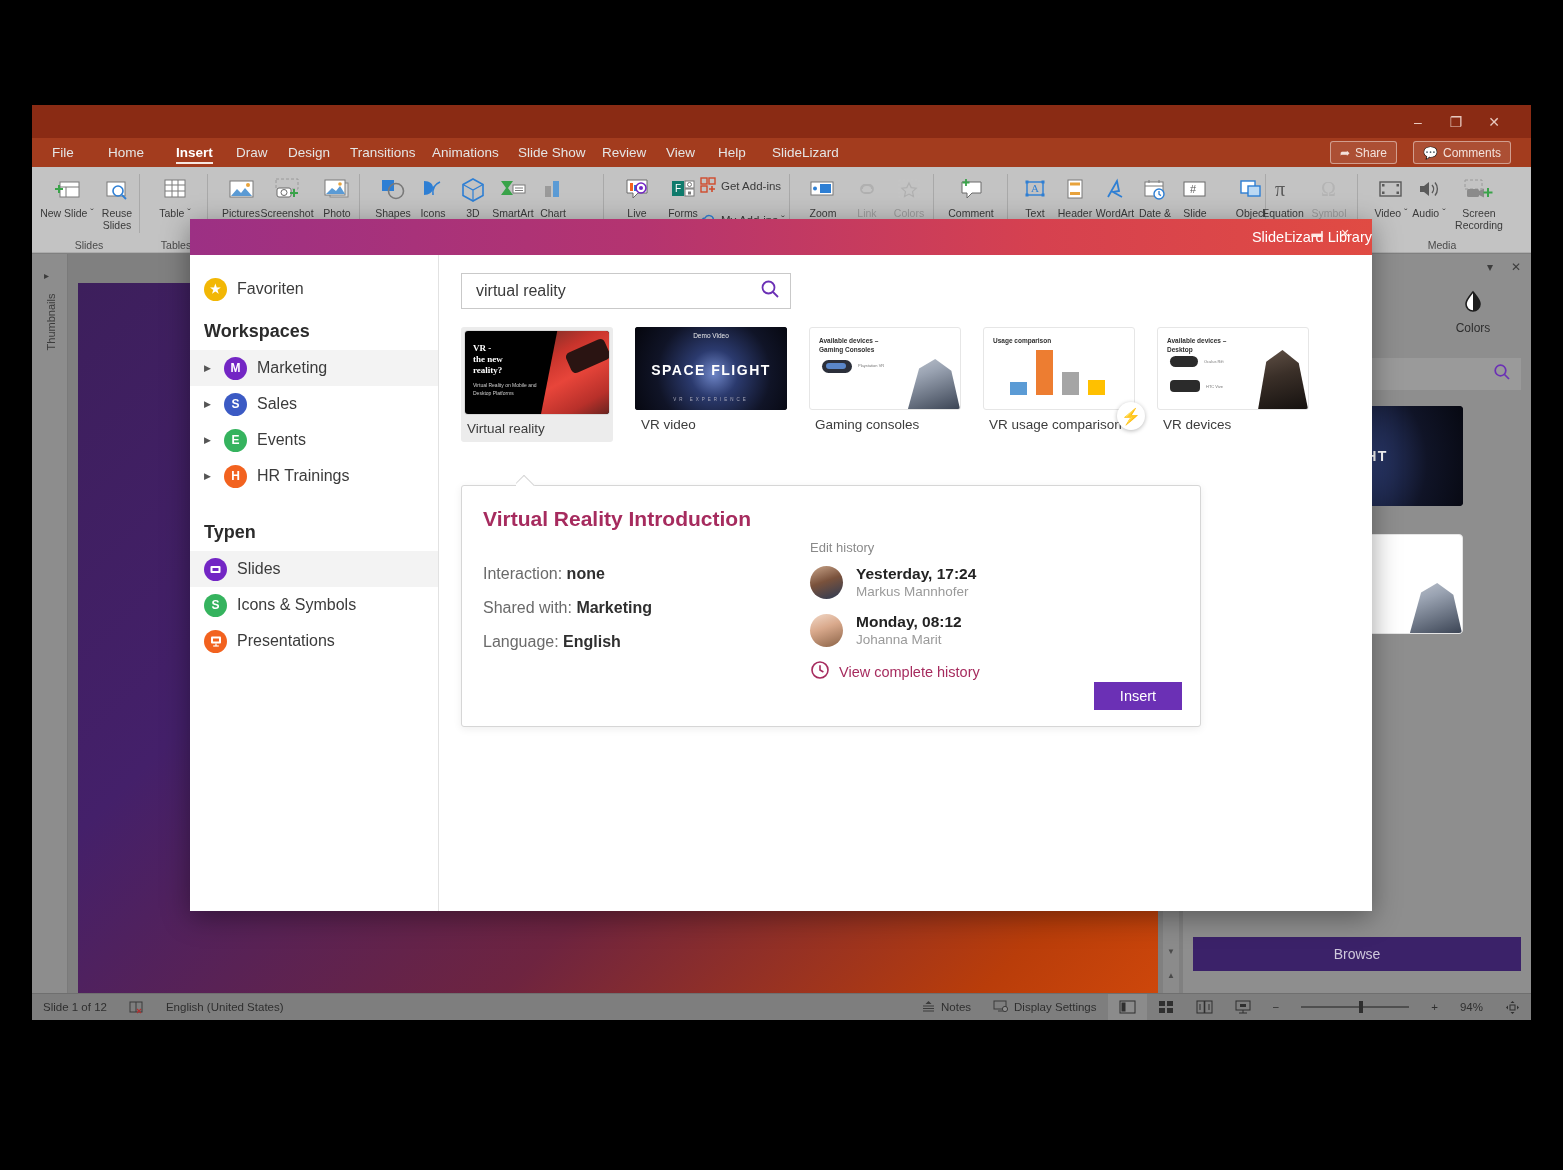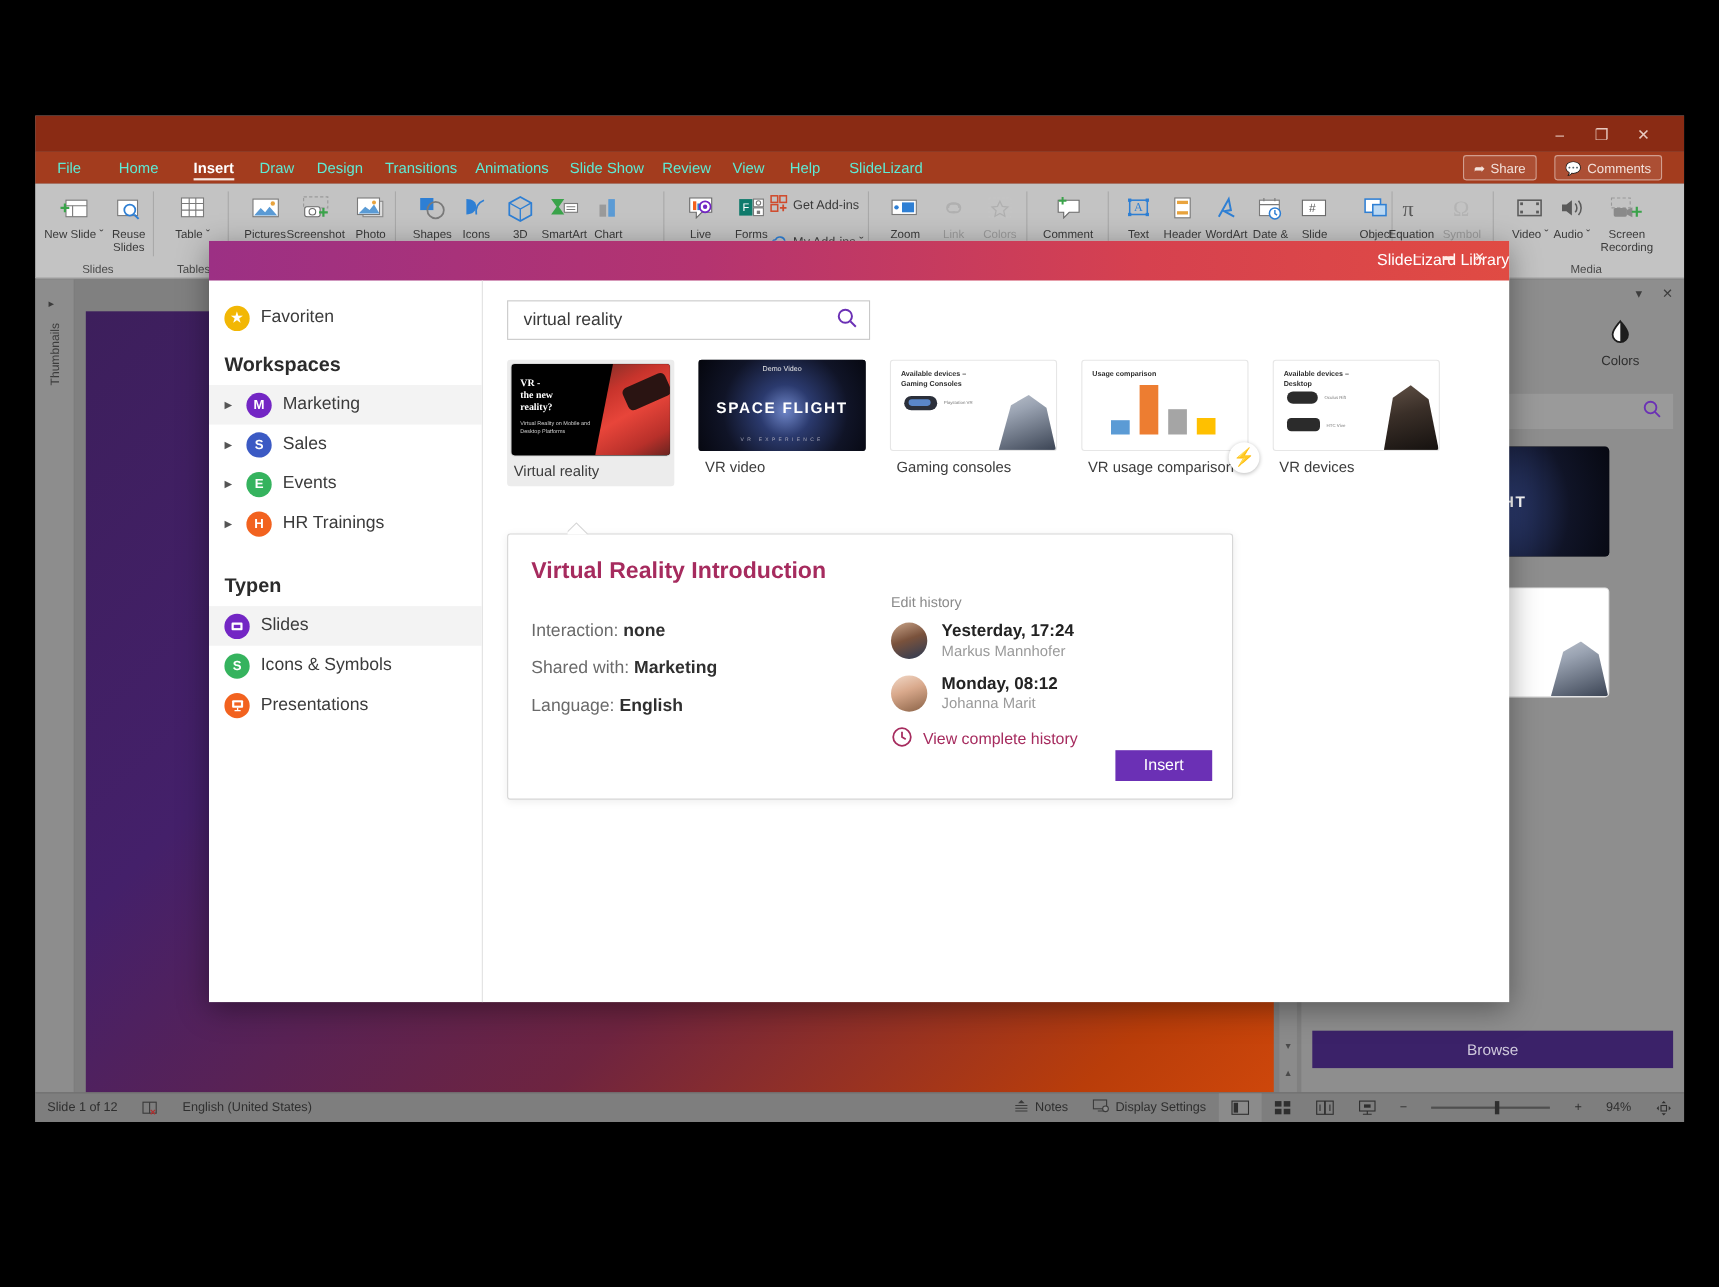--- a/index.html
+++ b/index.html
@@ -32,21 +32,21 @@
   }
 
   
   #ribbon-tabs {
     position: absolute; left: 0; top: 33px; width: 100%; height: 29px;
     background: #a33c1e;
   }
   .ribtab {
     position: absolute; top: 0; height: 29px;
     display: flex; align-items: center;
-    font-size: 13.5px; color: #5eead4; padding: 0 8px;
+    font-size: 13.5px; color: #e5e5e5; padding: 0 8px;
   }
   .ribtab.active { color: #fff; font-weight: bold; }
   .ribtab.active::after {
     content: ""; position: absolute; left: 8px; right: 8px; bottom: 3px;
     height: 2px; background: #f6e7e1;
   }
   .ribbtn {
     position: absolute; top: 3px; height: 23px;
     border: 1px solid rgba(255,255,255,.45); border-radius: 3px;
     background: rgba(255,255,255,.10);
@@ -207,21 +207,21 @@
     position: absolute; right: -10px; bottom: 12px;
     width: 28px; height: 28px; border-radius: 50%;
     background: #fff; box-shadow: 0 1px 4px rgba(0,0,0,.28);
     display: flex; align-items: center; justify-content: center;
     color: #8b3fd6; font-size: 16px;
   }
 
   
   #detail {
     position: absolute; left: 22px; top: 230px;
-    width: 660px; height: 242px;
+    width: 740px; height: 242px;
     background: #fff; border: 1px solid #d6d6d6; border-radius: 3px;
     box-shadow: 0 2px 8px rgba(0,0,0,.07);
   }
   #detail .arrow {
     position: absolute; top: -11px; left: 54px;
     width: 20px; height: 11px; overflow: hidden;
   }
   #detail .arrow::after {
     content: ""; position: absolute; left: 0; top: 3px;
     width: 15px; height: 15px; background: #fff;

